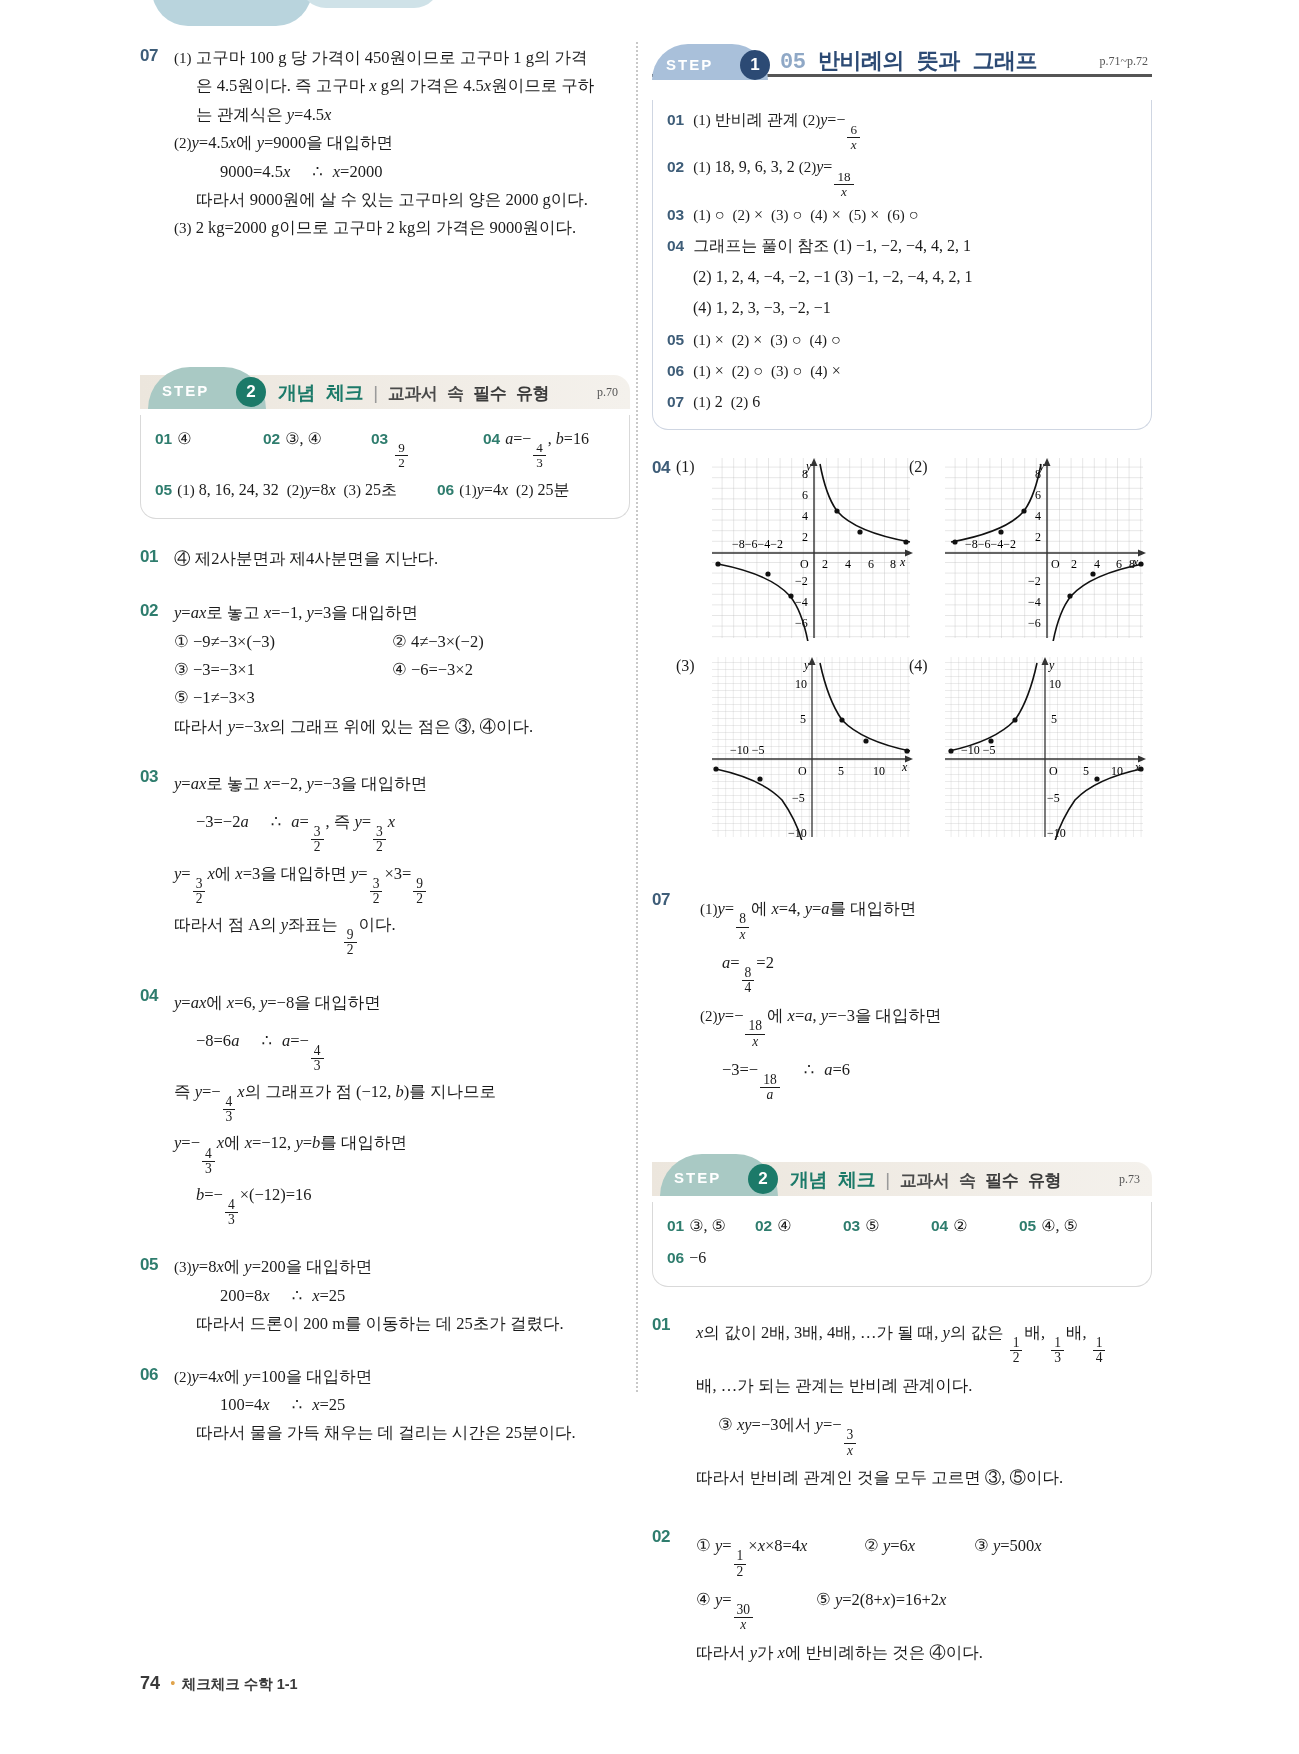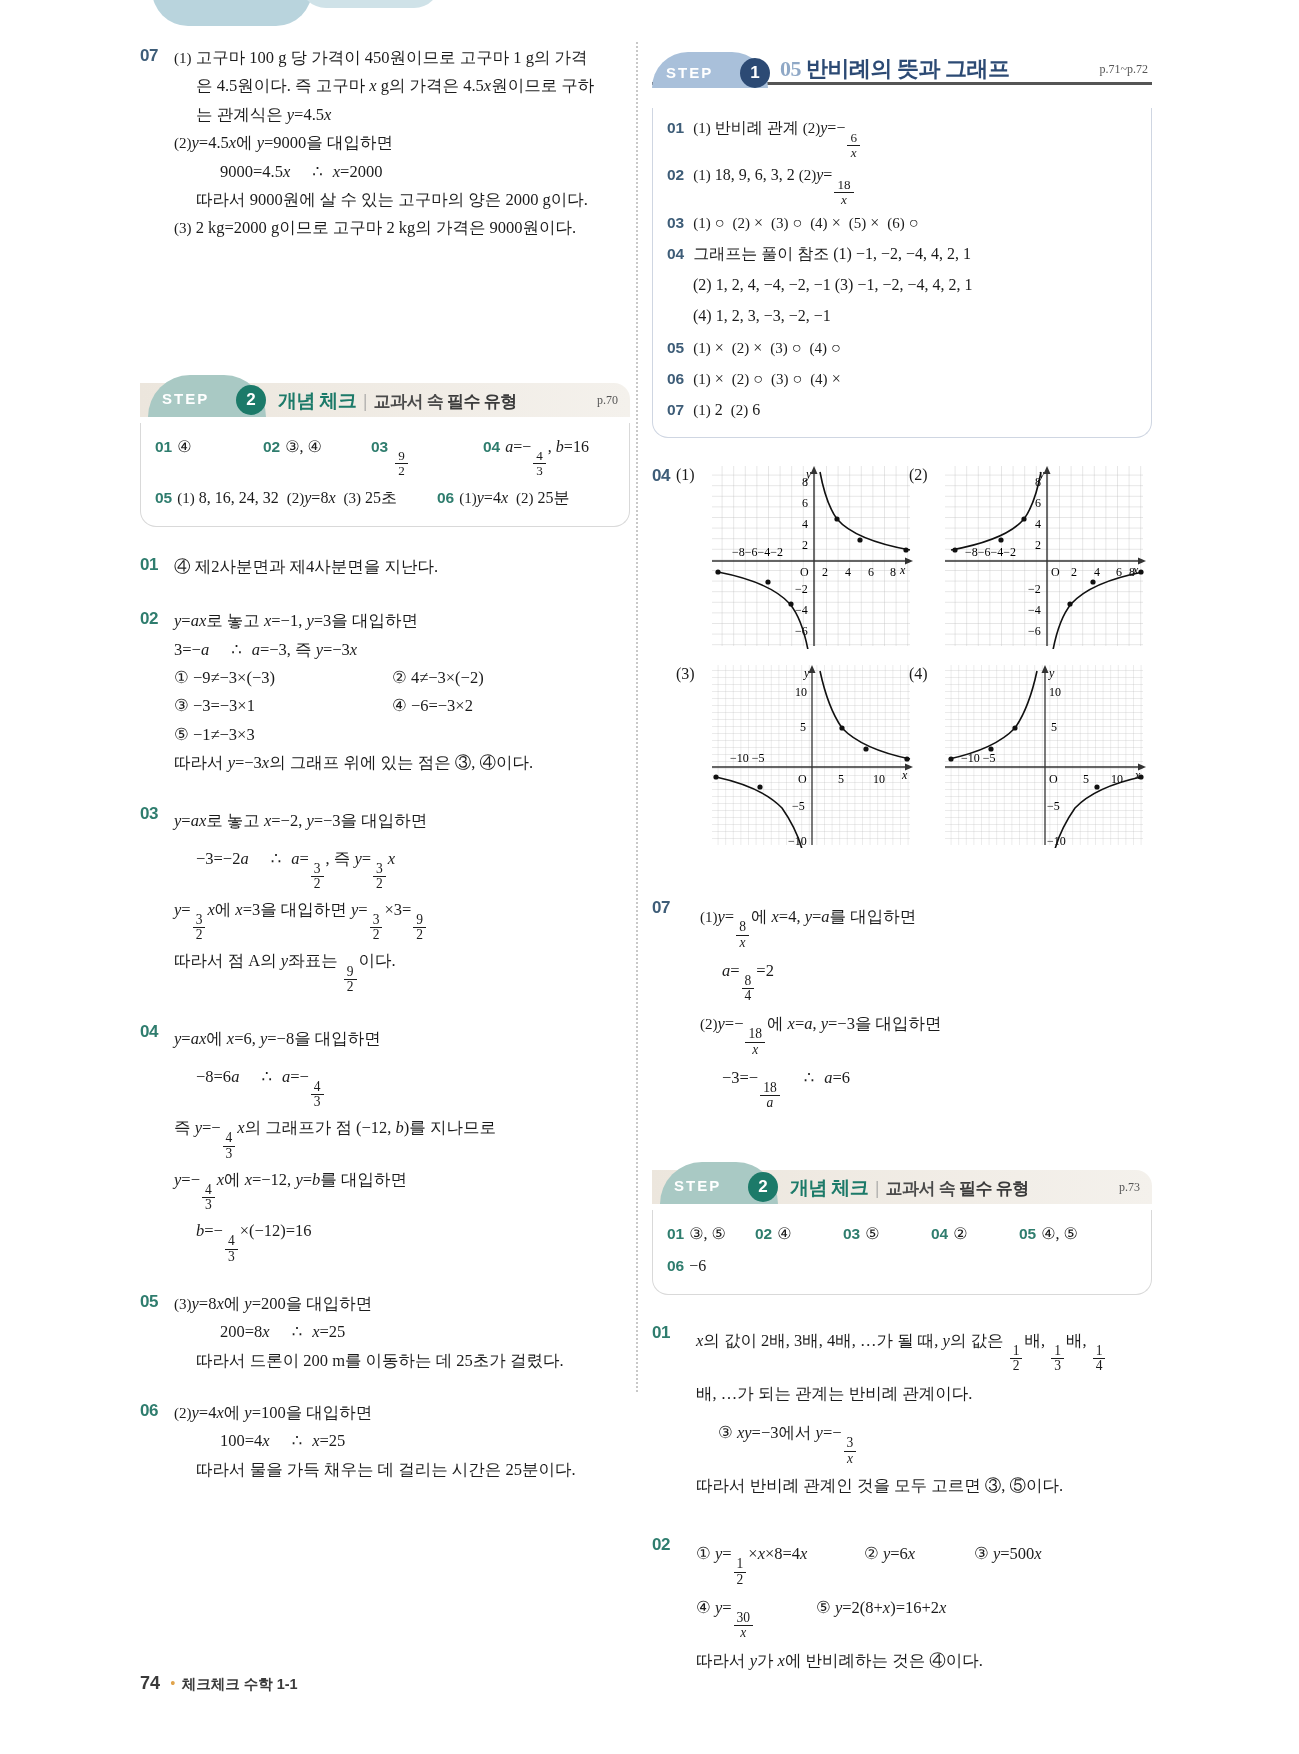--- a/index.html
+++ b/index.html
@@ -55,21 +55,21 @@
   
   .frac {
     display:inline-flex; flex-direction:column; vertical-align:-0.55em;
     text-align:center; margin:0 2px; line-height:1.05;
   }
   .frac > span:first-child { border-bottom:1.3px solid #1b1b1b; padding:0 3px; font-size:0.82em; }
   .frac > span:last-child { padding:0 3px; font-size:0.82em; }
 
   
   .step-head {
-    position:relative; margin:8px 0 6px 0; height:42px;
+    position:relative; margin:0 0 6px 0; height:42px;
   }
   .step-head .bar {
     position:absolute; left:0; right:0; top:8px; height:34px;
     background:linear-gradient(to right,#ece6dd,#f4f1ec);
     border-radius:0 16px 0 0;
   }
   .step-head .dome {
     position:absolute; left:8px; top:0px; width:118px; height:42px;
     background:#a9c9c4; border-radius:58px 58px 0 0;
   }
@@ -82,21 +82,21 @@
   .step-head .circ {
     position:absolute; left:96px; top:10px;
     width:30px; height:30px; border-radius:50%;
     background:#1c7a69; color:#fff;
     font-family:"Liberation Sans", sans-serif; font-weight:bold;
     font-size:17px; display:flex; align-items:center; justify-content:center;
   }
   .step-head.blue .circ { background:#2c4a74; }
   .step-head .title {
     position:absolute; left:138px; top:13px;
-    font-family:Liberation Serif, serif; font-weight:bold;
+    font-family:Liberation Mono, monospace; font-weight:bold;
     font-size:19px; color:#1c7a69; letter-spacing:-0.5px;
   }
   .step-head .title .sep { color:#9a9a9a; font-weight:normal; margin:0 7px; }
   .step-head .title .sub { color:#4a4a4a; font-size:17px; }
   .step-head .title .sub b { color:#3a3a3a;text-align:right; }
   .step-head.blue .title { color:#3a5a82; font-size:22px; }
   .step-head.blue .title .num { color:#8fa8c6; }
   .step-head.blue .title .nm { color:#2c4a74; }
   .step-head .pageref {
     position:absolute; right:12px; top:18px;
@@ -224,21 +224,20 @@
       <div class="sol-num teal">01</div>
       <div class="sol-body">
         <span class="line">④ 제2사분면과 제4사분면을 지난다.</span>
       </div>
     </div>
 
     <div class="sol" style="margin-bottom:24px">
       <div class="sol-num teal">02</div>
       <div class="sol-body">
         <span class="line"><i class="v">y</i>=<i class="v">ax</i>로 놓고 <i class="v">x</i>=−1, <i class="v">y</i>=3을 대입하면</span>
-        <span class="line">3=−<i class="v">a</i><span class="therefore">∴</span><i class="v">a</i>=−3, 즉 <i class="v">y</i>=−3<i class="v">x</i></span>
         <span class="line" style="display:flex">
             <span style="width:218px">① −9≠−3×(−3)</span>
             <span>② 4≠−3×(−2)</span>
           </span>
         <span class="line" style="display:flex">
             <span style="width:218px">③ −3=−3×1</span>
             <span>④ −6=−3×2</span>
           </span>
         <span class="line">⑤ −1≠−3×3</span>
         <span class="line">따라서 <i class="v">y</i>=−3<i class="v">x</i>의 그래프 위에 있는 점은 ③, ④이다.</span>

